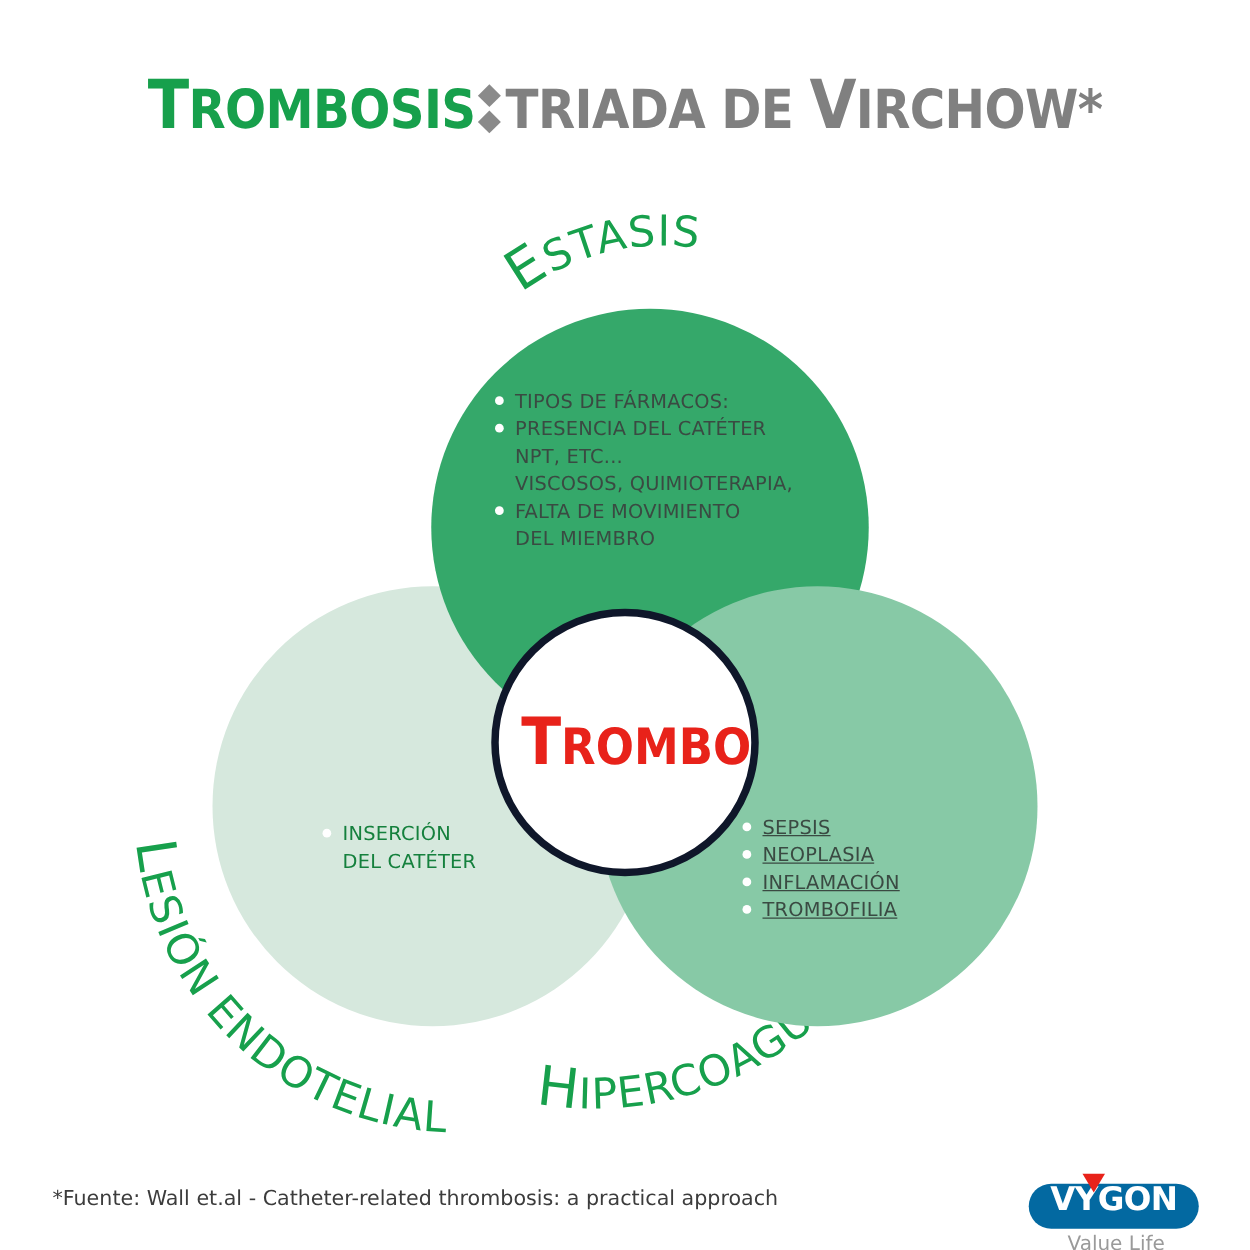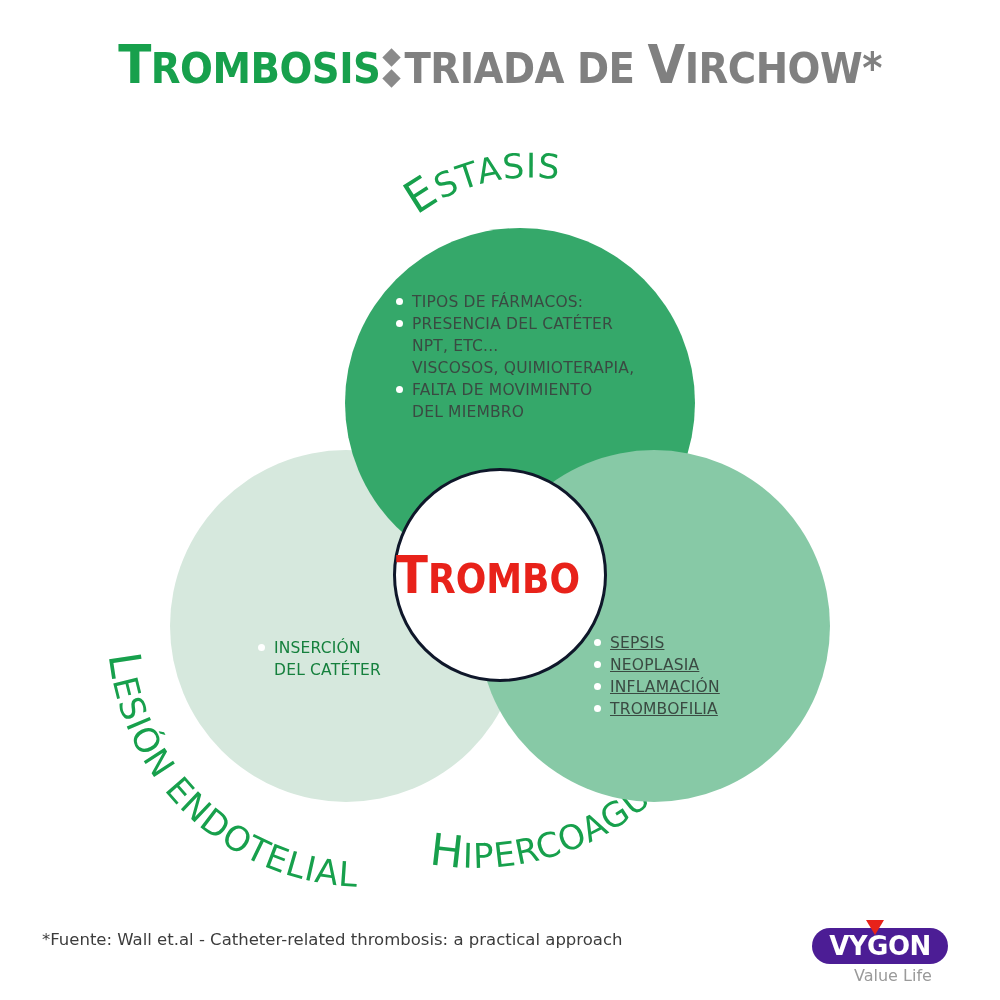--- a/index.html
+++ b/index.html
@@ -14,20 +14,21 @@
     overflow: hidden;
     position: relative;
   }
 
   #infographic {
     position: absolute;
     inset: 0;
     width: 1000px;
     height: 973px;
     background: #ffffff;
+    margin-top: 19px;
   }
 
   
   .title-row {
     position: absolute;
     left: 0;
     top: 38px;
     width: 1000px;
     text-align: center;
     white-space: nowrap;
@@ -96,26 +97,26 @@
   #circle-hiper {
     left: 478px; top: 300px;
     width: 352px; height: 352px;
     background: #87C9A6;
     z-index: 4;
   }
   #circle-trombo {
     left: 393px; top: 318px;
     width: 214px; height: 214px;
     background: #ffffff;
-    border: 3px solid #0f172a;
+    border: 6px solid #0f172a;
     box-sizing: border-box;
     z-index: 6;
     display: flex;
     align-items: center;
-    justify-content: flex-start;
+    justify-content: flex-end;
   }
   #trombo-label {
     font-family: "DejaVu Sans", sans-serif;
     font-weight: bold;
     font-stretch: condensed;
     font-size: 40px;
     color: #E8221A;
     letter-spacing: 0px;
     white-space: nowrap;
   }
@@ -176,27 +177,27 @@
 
   #logo {
     position: absolute;
     left: 812px;
     top: 918px;
     width: 150px;
     height: 64px;
   }
   #logo-pill {
     position: absolute;
-    left: 0; top: 10px;
+    left: 11px; top: 10px;
     width: 136px;
     height: 36px;
-    background: #4c1d95;
+    background: #0369a1;
     border-radius: 18px;
     display: flex;
-    align-items: center;
+    align-items: flex-start;
     justify-content: center;
   }
   #logo-word {
     font-family: "DejaVu Sans", sans-serif;
     font-weight: bold;
     font-size: 26px;
     color: #ffffff;
     letter-spacing: -0.5px;
     line-height: 1;
   }

